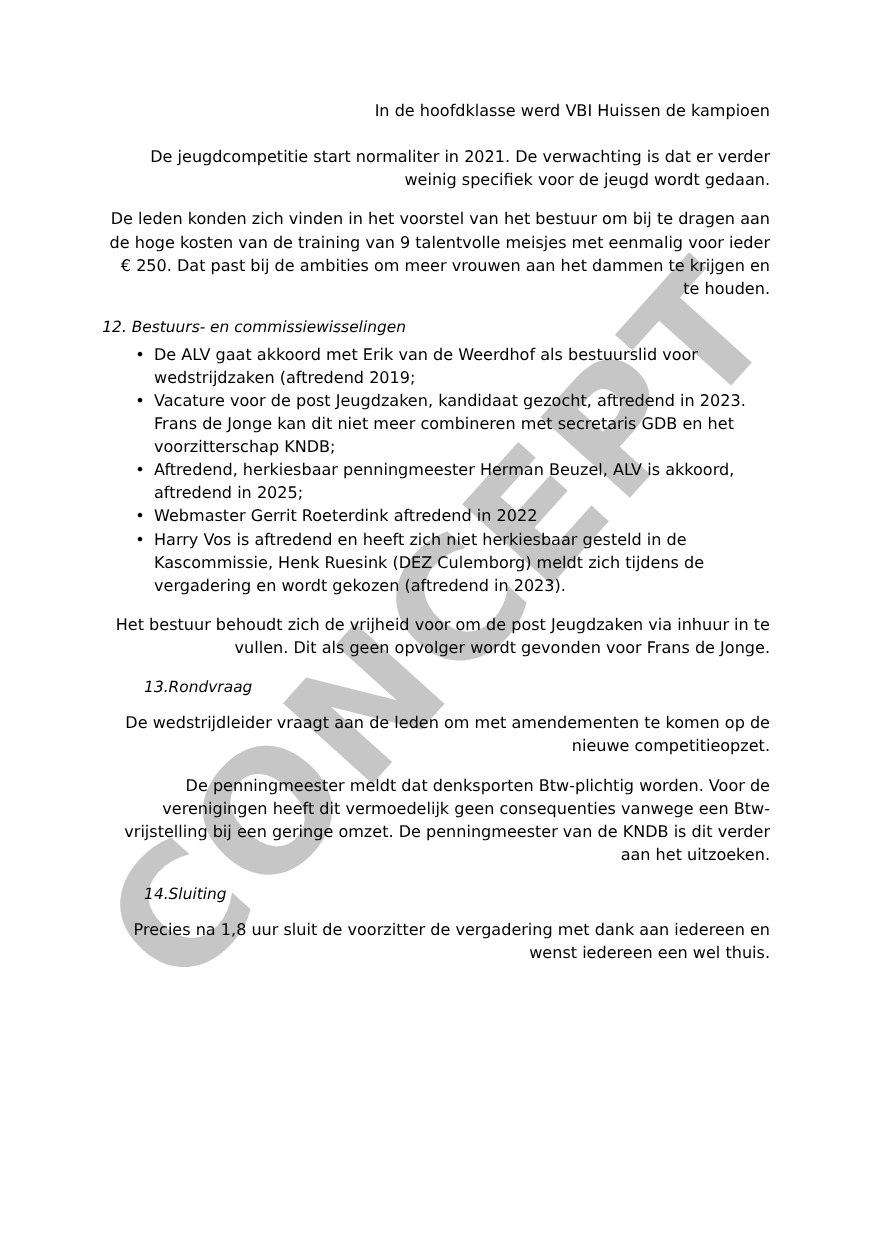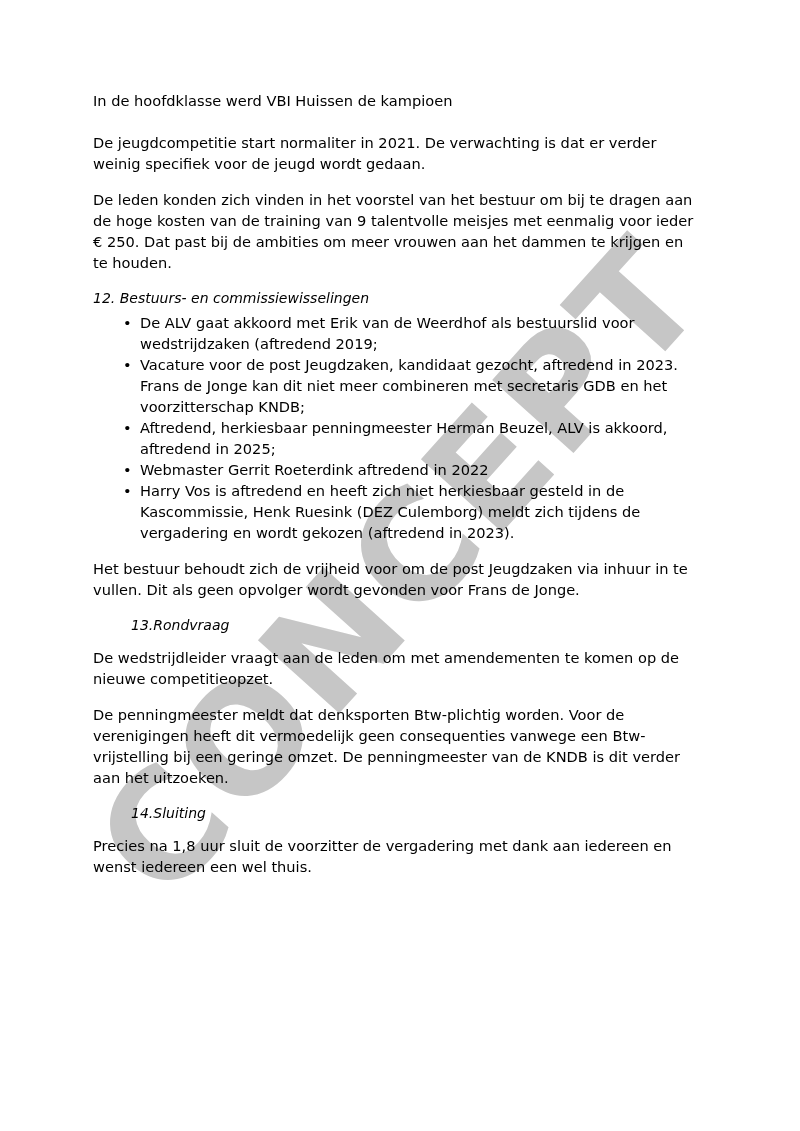--- a/index.html
+++ b/index.html
@@ -54,21 +54,21 @@
     left: 93px;
     top: 90px;
     width: 607px;
     z-index: 2;
     font-size: 14.6px;
     line-height: 21px;
   }
 
   .para {
     margin: 0 0 15px 0;
-    text-align: left;
+    text-align: right;
   }
   .para.tight { margin-bottom: 0; }
 
   .spacer-line { height: 21px; }
 
   .heading {
     margin: 0 0 4px 0;
     font-style: italic;
     font-size: 14px;
     line-height: 21px;

